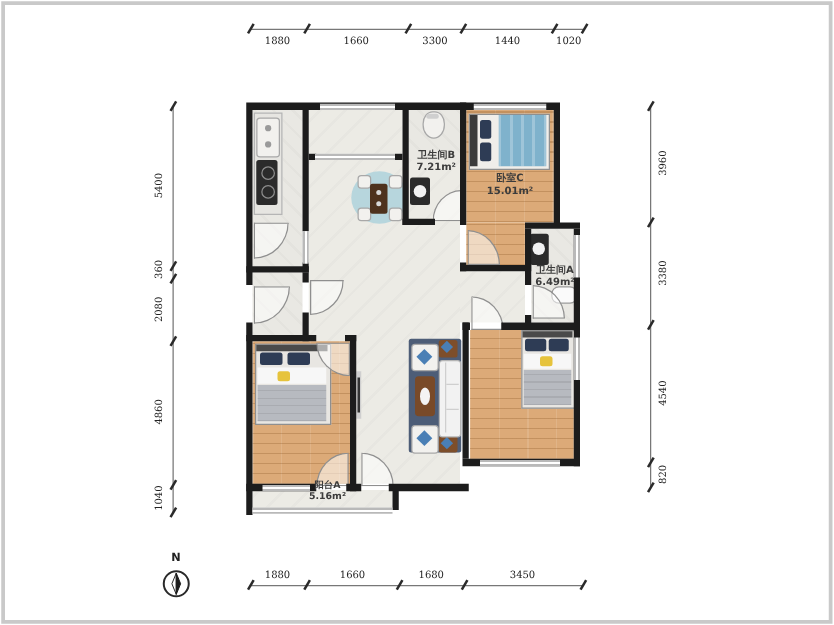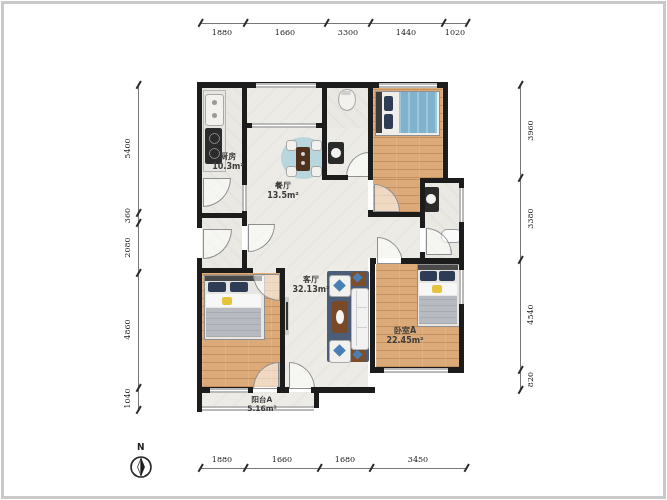--- a/index.html
+++ b/index.html
@@ -193,37 +193,33 @@
   <div class="abs win winH" style="left:256px;top:83px;width:60px;height:5px;"></div>
   <div class="abs win winH" style="left:379px;top:83px;width:58px;height:5px;"></div>
   <div class="abs win winV" style="left:459px;top:188px;width:5px;height:34px;"></div>
   <div class="abs win winV" style="left:459px;top:270px;width:5px;height:34px;"></div>
   <div class="abs win winH" style="left:384px;top:368px;width:64px;height:5px;"></div>
   <div class="abs win winH" style="left:202px;top:406px;width:112px;height:5px;"></div>
   <div class="abs win winH" style="left:210px;top:388px;width:38px;height:5px;"></div>
   <div class="abs win winV" style="left:242px;top:185px;width:5px;height:26px;"></div>
   <div class="abs win winH" style="left:252px;top:123px;width:64px;height:5px;"></div>
 
-  <div class="rlabel" style="left:190px;top:152px;">
-    <div>厨房</div>
-    <div class="area">10.3m²</div>
-  </div>
-  <div class="rlabel" style="left:245px;top:181px;">
-    <div>餐厅</div>
-    <div class="area">13.5m²</div>
-  </div>
-  <div class="rlabel" style="left:273px;top:275px;">
-    <div>客厅</div>
-    <div class="area">32.13m²</div>
-  </div>
-  <div class="rlabel" style="left:367px;top:326px;">
-    <div>卧室A</div>
-    <div class="area">22.45m²</div>
-  </div>
-  <div class="rlabel" style="left:224px;top:396px;font-size:7.5px;line-height:8.5px;">
+  <div class="rlabel" style="left:311px;top:119px;">
+    <div>卫生间B</div>
+    <div class="area">7.21m²</div>
+  </div>
+  <div class="rlabel" style="left:370px;top:138px;">
+    <div>卧室C</div>
+    <div class="area">15.01m²</div>
+  </div>
+  <div class="rlabel" style="left:406px;top:211px;">
+    <div>卫生间A</div>
+    <div class="area">6.49m²</div>
+  </div>
+  <div class="rlabel" style="left:224px;top:384px;font-size:7.5px;line-height:8.5px;">
     <div>阳台A</div>
     <div class="area">5.16m²</div>
   </div>
 
   <div class="dline" style="left:200px;top:23px;width:267px;height:1px;"></div>
   <div class="tk" style="left:195.5px;top:22px;"></div>
   <div class="tk" style="left:240.5px;top:22px;"></div>
   <div class="tk" style="left:321.5px;top:22px;"></div>
   <div class="tk" style="left:365.5px;top:22px;"></div>
   <div class="tk" style="left:438.5px;top:22px;"></div>

